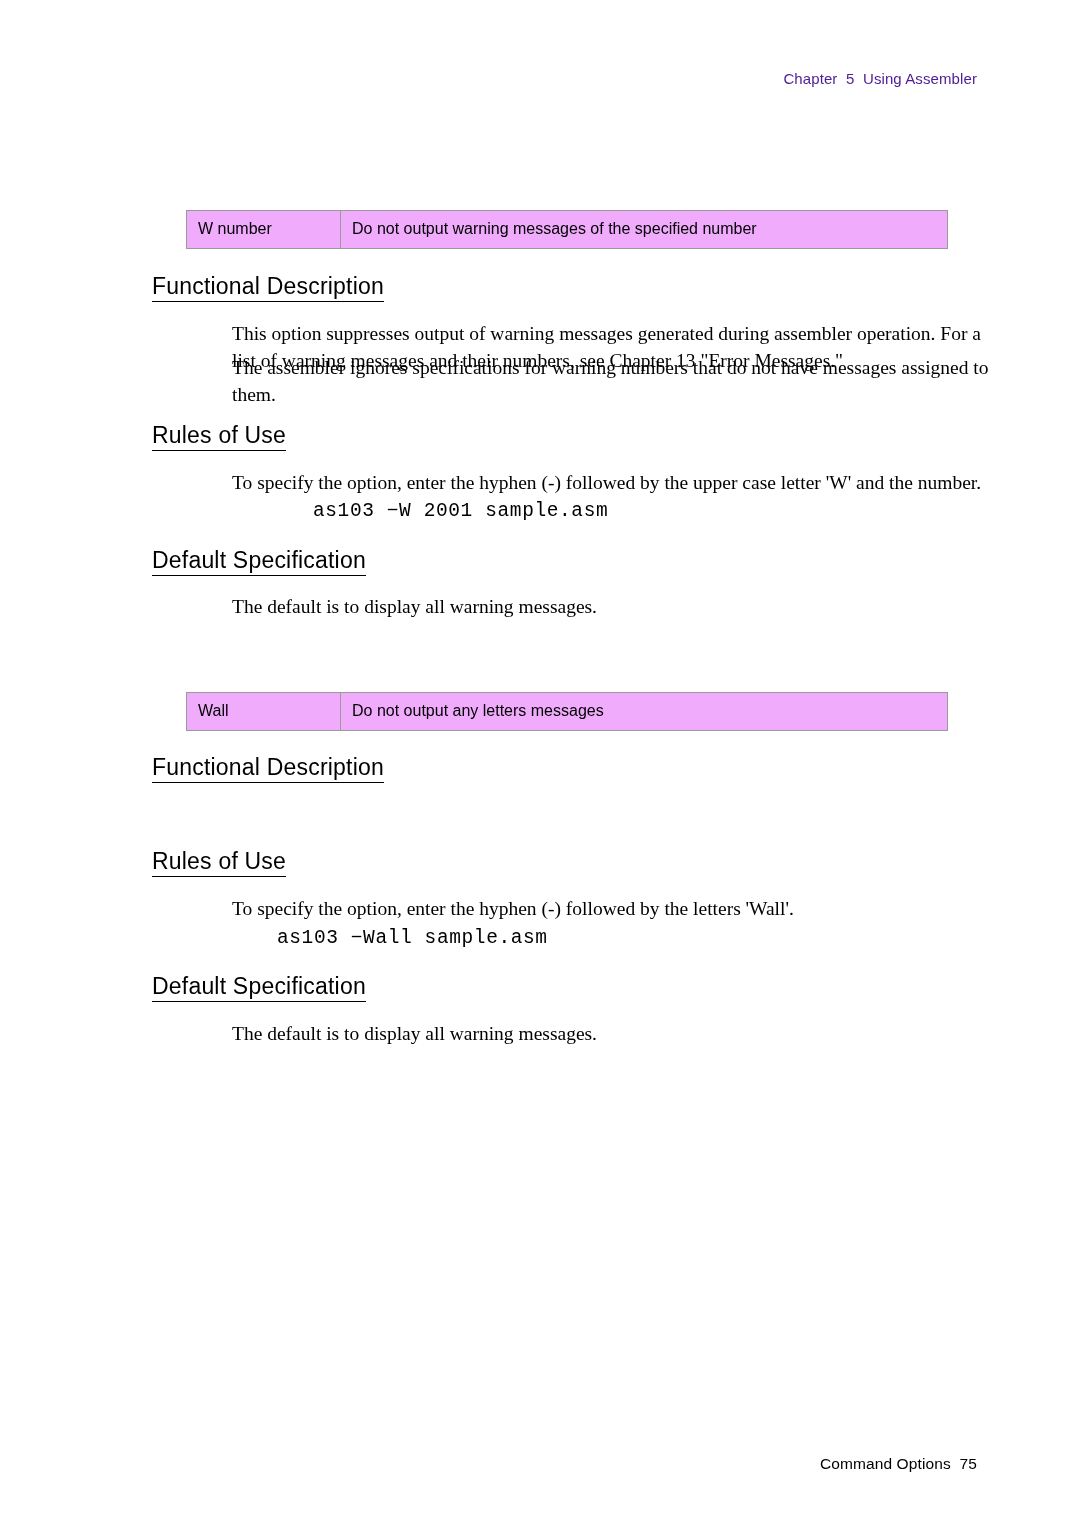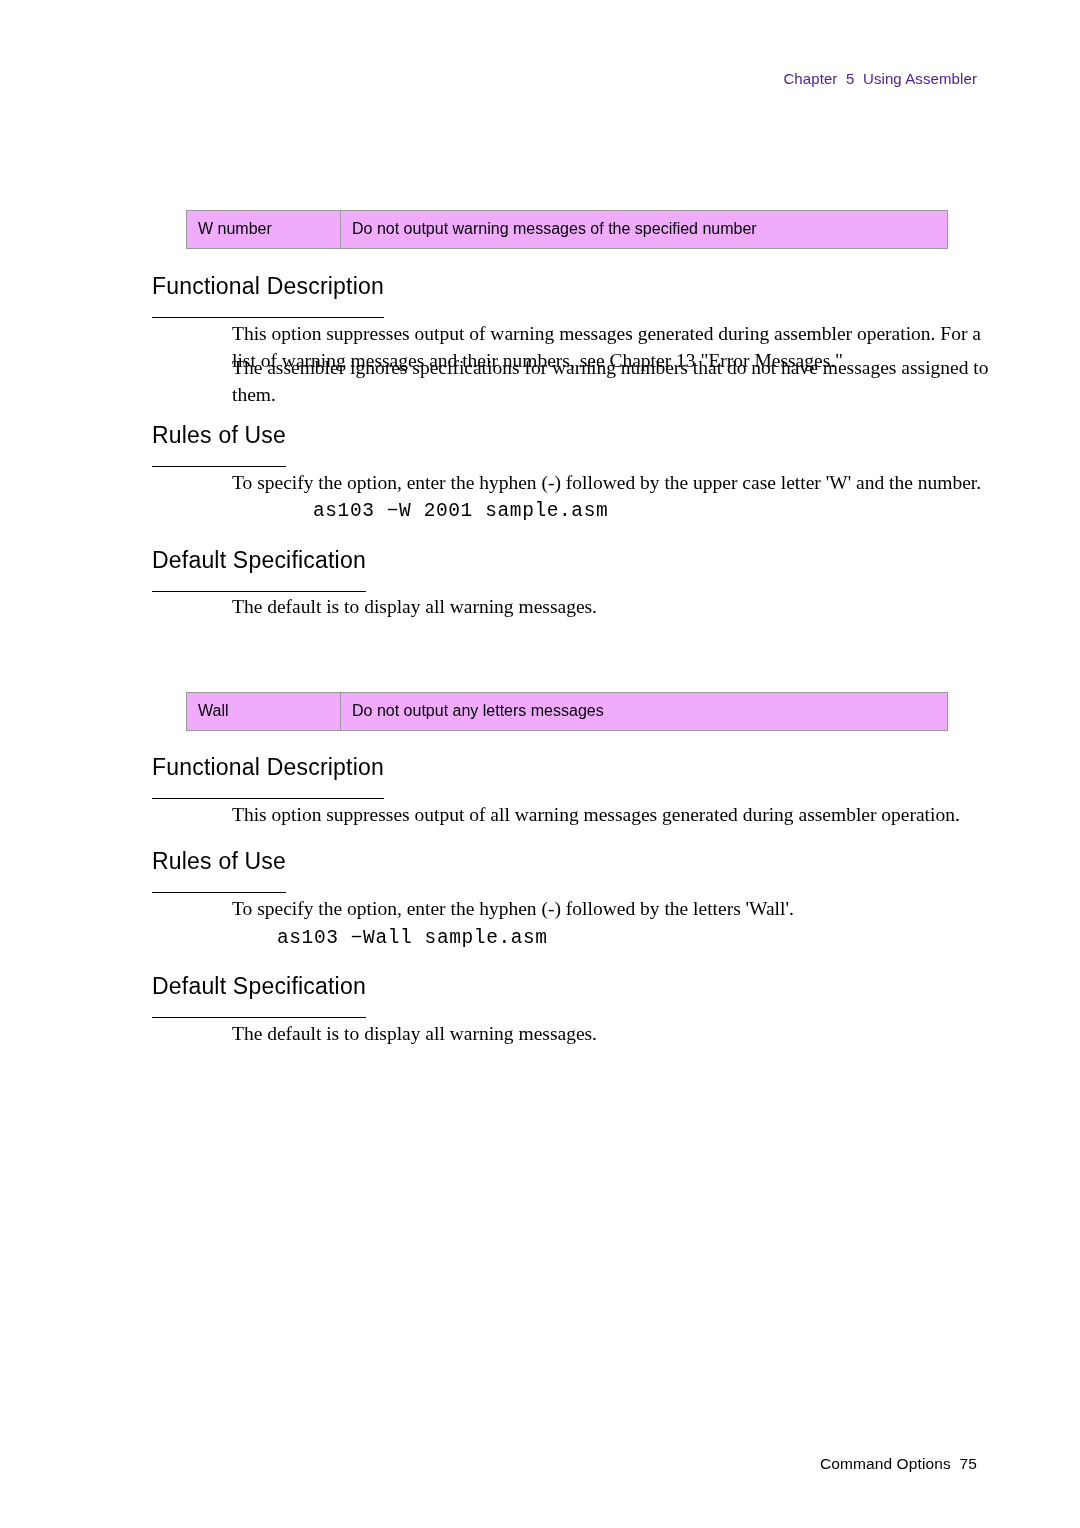--- a/index.html
+++ b/index.html
@@ -56,21 +56,21 @@
   
   .section-heading {
     position: absolute;
     left: 152px;
     font-family: "Liberation Sans", sans-serif;
     font-size: 23px;
     font-weight: normal;
     letter-spacing: 0.2px;
     color: #000;
     margin: 0;
-    padding: 0 0 18px 0;
+    padding: 0 0 2px 0;
     border-bottom: 1.6px solid #000;
     display: inline-block;
     white-space: pre;
     line-height: 1.1;
   }
 
   
   .body-par {
     position: absolute;
     left: 232px;
@@ -161,21 +161,20 @@
     <tbody>
         <tr>
       <td class="key-col">Wall</td>
       <td>Do not output any letters messages</td>
     </tr>
   </tbody>
     </table>
 
   <h2 class="section-heading" id="heading-func-desc-2">Functional Description</h2>
 
-  <p class="body-par" id="par-func-desc-2">This option suppresses output of all warning messages generated during assembler operation.</p>
 
   <h2 class="section-heading" id="heading-rules-2">Rules of Use</h2>
 
   <p class="body-par" id="par-rules-2">To specify the option, enter the hyphen (-) followed by the letters 'Wall'.</p>
 
   <pre class="code-line" id="code-line-2">as103 −Wall sample.asm</pre>
 
   <h2 class="section-heading" id="heading-default-2">Default Specification</h2>
 
   <p class="body-par" id="par-default-2">The default is to display all warning messages.</p>

